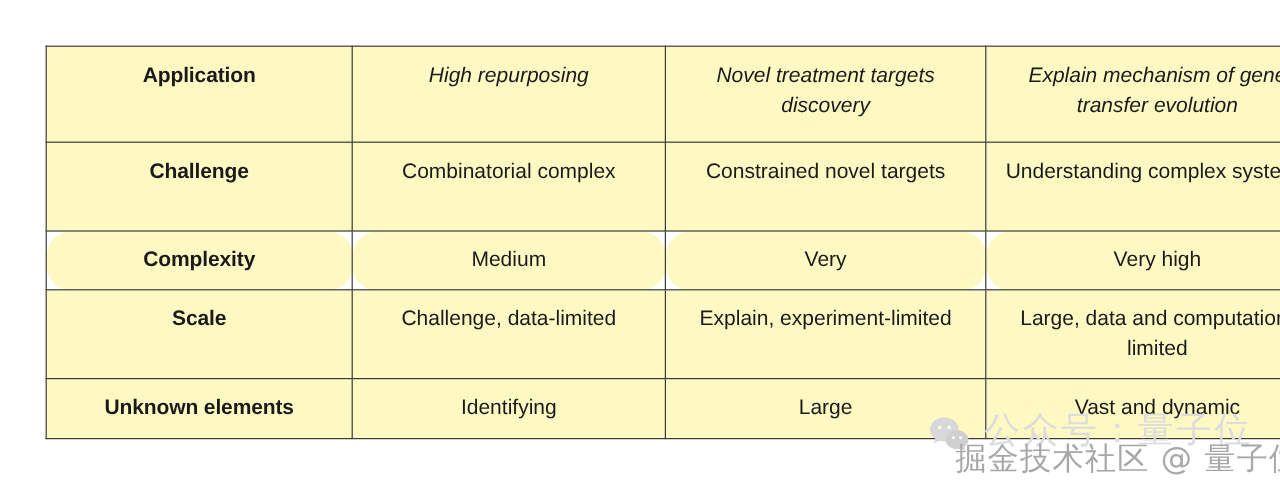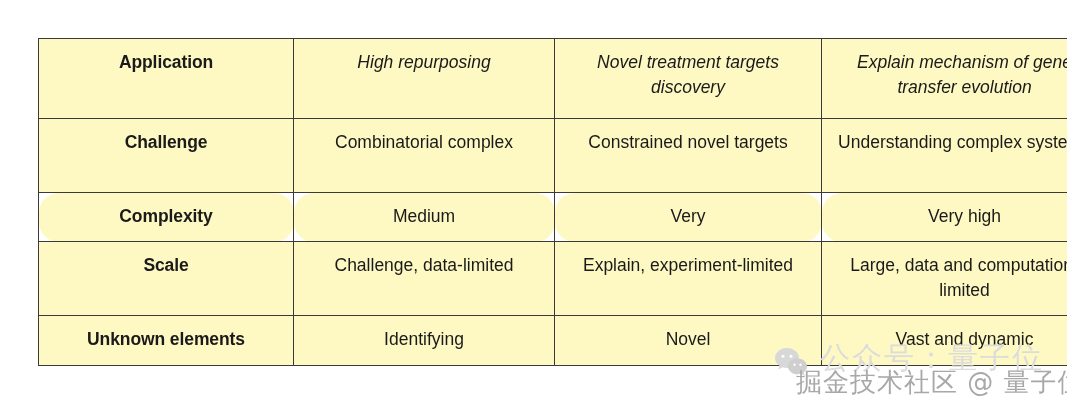--- a/index.html
+++ b/index.html
@@ -123,21 +123,21 @@
     </tr>
     <tr class="r-scale">
       <td class="col-label row-label">Scale</td>
       <td class="col-one">Challenge, data-limited</td>
       <td class="col-two">Explain, experiment-limited</td>
       <td class="col-three">Large, data and computation-limited</td>
     </tr>
     <tr class="r-unknown">
       <td class="col-label row-label">Unknown elements</td>
       <td class="col-one">Identifying</td>
-      <td class="col-two">Novel</td>
+      <td class="col-two">Large</td>
       <td class="col-three">Vast and dynamic</td>
     </tr>
   </tbody>
 </table>
 
 <div class="watermark">
   <div class="wm-faint">公众号：量子位</div>
   <div class="wm-icon">
     <svg viewBox="0 0 34 30" width="34" height="30" aria-hidden="true">
       <path d="M13 1C6.4 1 1 5.5 1 11c0 3.1 1.8 5.9 4.5 7.7L4.3 22.6l4.4-2.3c1.3.4 2.8.6 4.3.6 6.6 0 12-4.5 12-10S19.6 1 13 1z" fill="#d8d8d8"></path>

